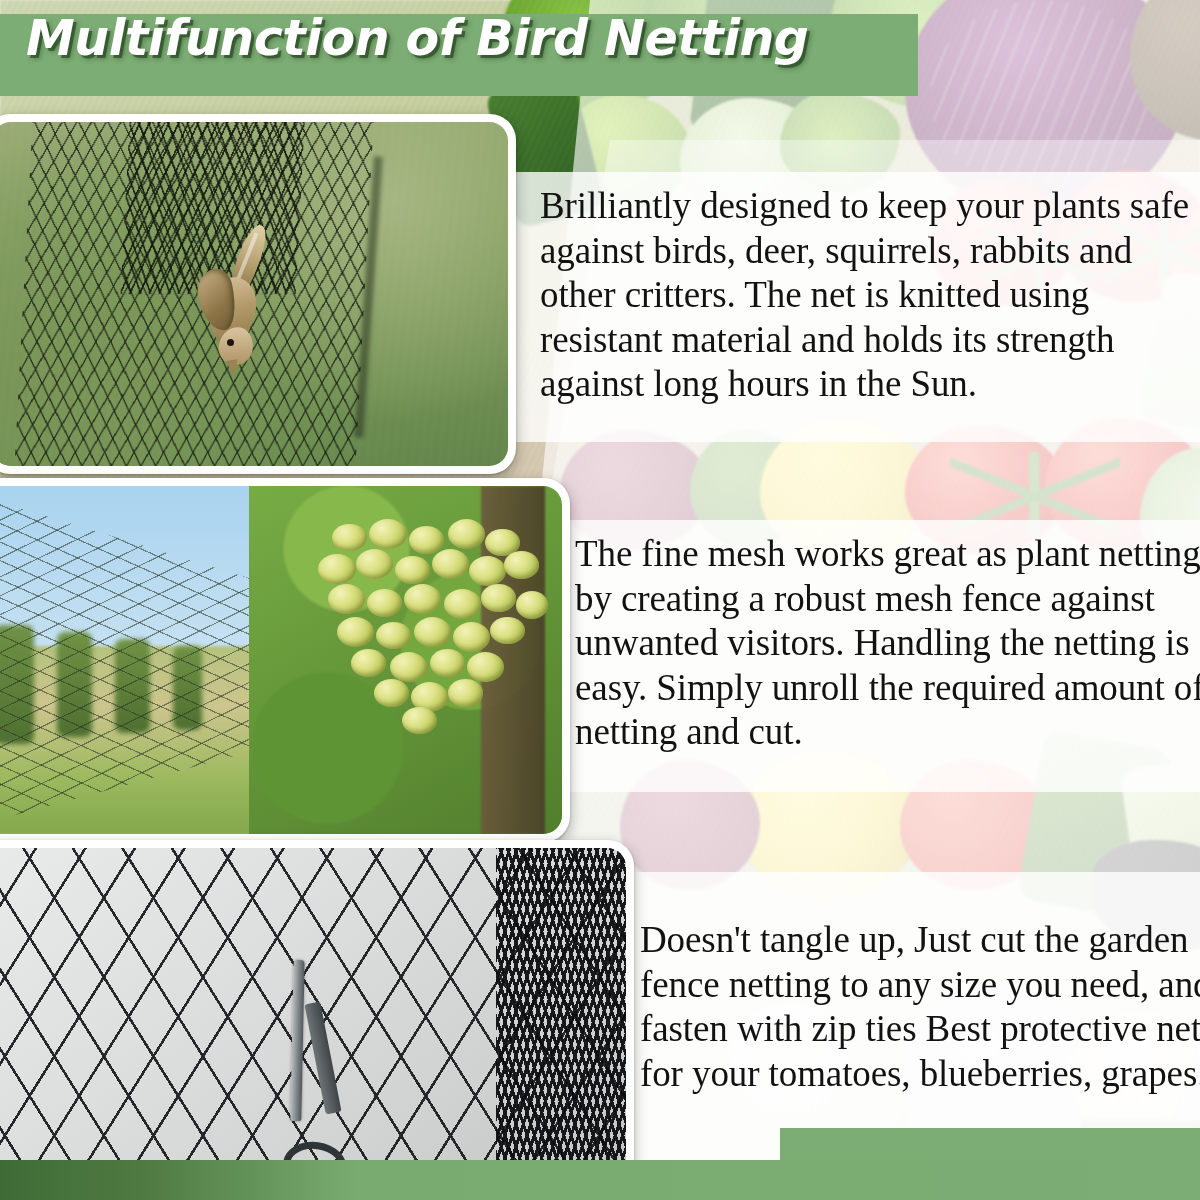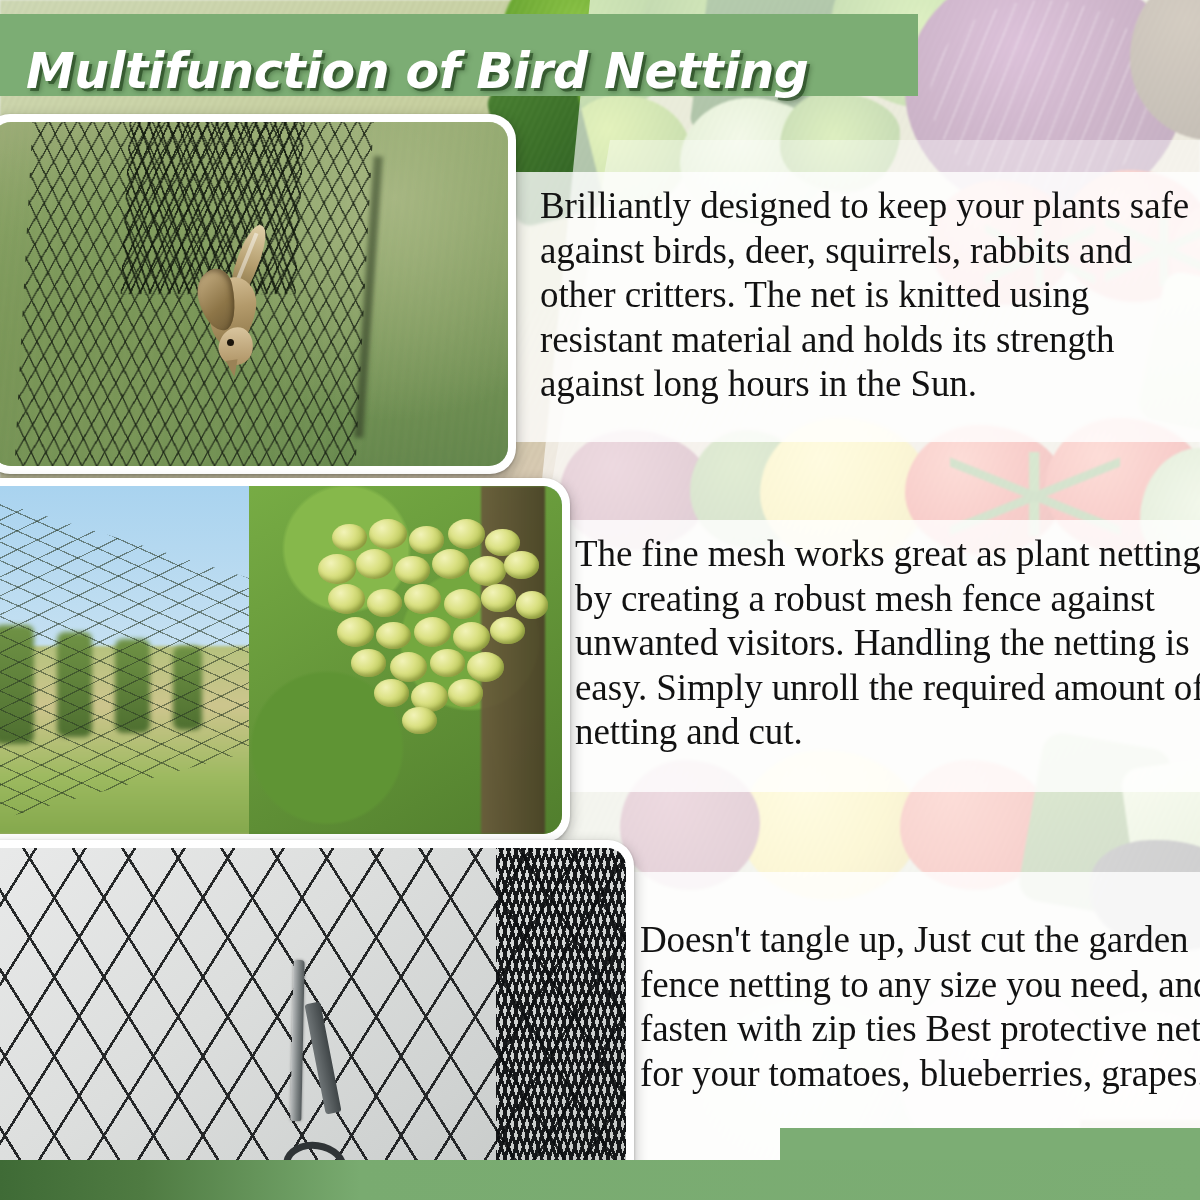--- a/index.html
+++ b/index.html
@@ -18,21 +18,21 @@
     position:absolute;inset:0;
     background:
       repeating-linear-gradient(115deg, rgba(255,255,255,.05) 0 3px, rgba(0,0,0,.04) 3px 6px);
     opacity:.5;
   }
   .blurwrap{position:absolute;inset:0;filter:blur(1.2px) saturate(1.05);}
 
   
   #title-banner{
     position:absolute;left:0;top:14px;width:918px;height:82px;
-    display:flex;align-items:flex-end;
+    display:flex;align-items:flex-start;
   }
   #title-banner .bar{position:absolute;inset:0;background:#7cad74;}
   #title-text{
     position:relative;
     margin-left:26px;
     font-family:"DejaVu Sans", sans-serif;
     font-weight:bold;font-style:italic;
     font-size:49px;line-height:1;
     color:#ffffff;
     letter-spacing:-.5px;

